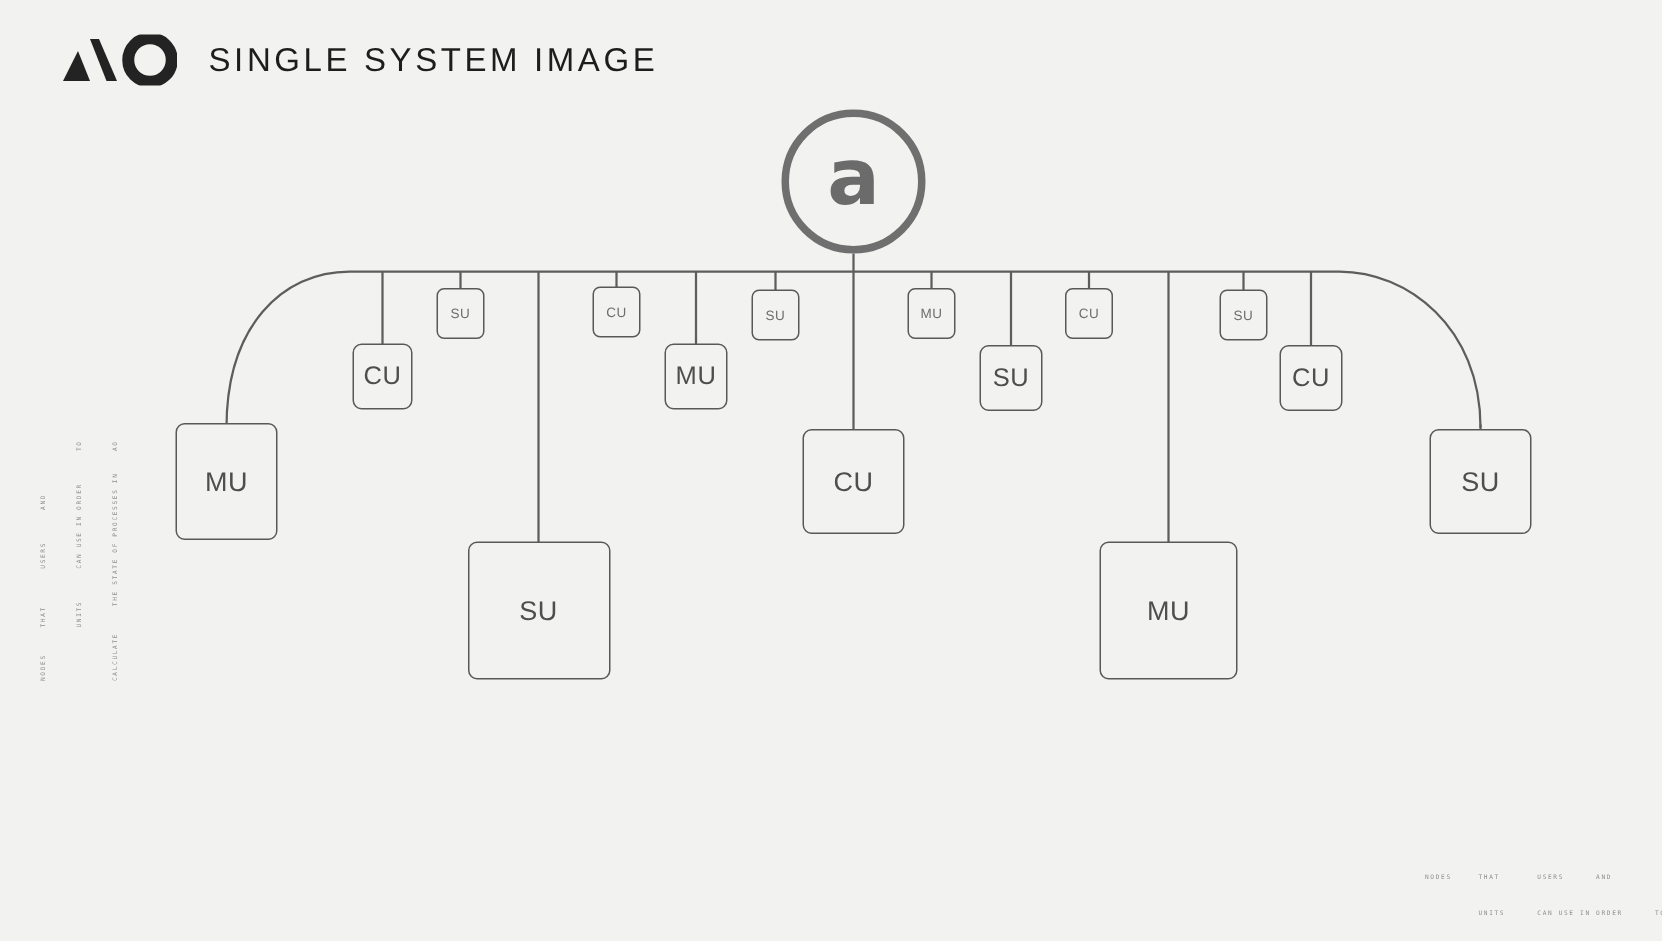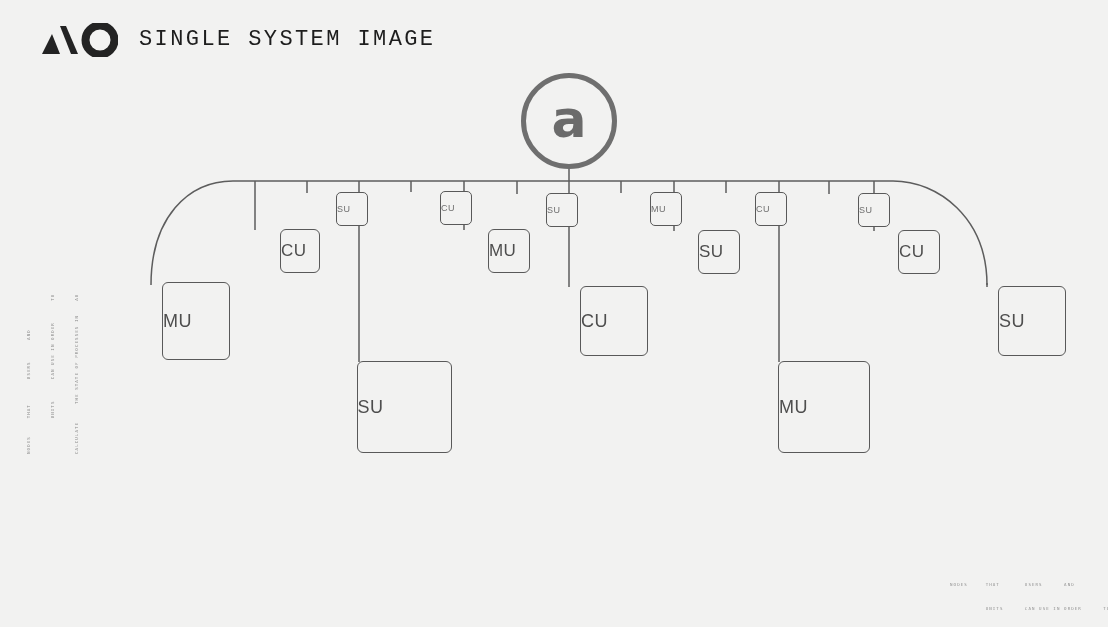--- a/index.html
+++ b/index.html
@@ -25,21 +25,21 @@
     align-items: center;
   }
   #logo-mark {
     margin-left: 38px;
     width: 80px;
     height: 34px;
     display: block;
   }
   #app-title {
     margin-left: 21px;
-    font-family: Liberation Mono, monospace;
+    font-family: Liberation Sans, sans-serif;
     font-size: 22px;
     letter-spacing: 2.4px;
     color: #1d1d1d;
     white-space: nowrap;
     line-height: 1;
   }
 
   
   #diagram {
     position: absolute;
@@ -55,22 +55,22 @@
   }
 
   .node-box {
     position: absolute;
     box-sizing: border-box;
     background: #f2f2f1;
     border: 1.4px solid #595959;
     border-radius: 6px;
     display: flex;
     align-items: center;
+    justify-content: center;
     color: #4e4e4e;
-    margin-left: 45px;
   }
   .node-box.size-sm {
     border-width: 1.2px;
     border-radius: 5px;
     font-size: 9px;
     letter-spacing: 0.4px;
     color: #6e6e6e;
   }
   .node-box.size-lg {
     font-size: 17px;

